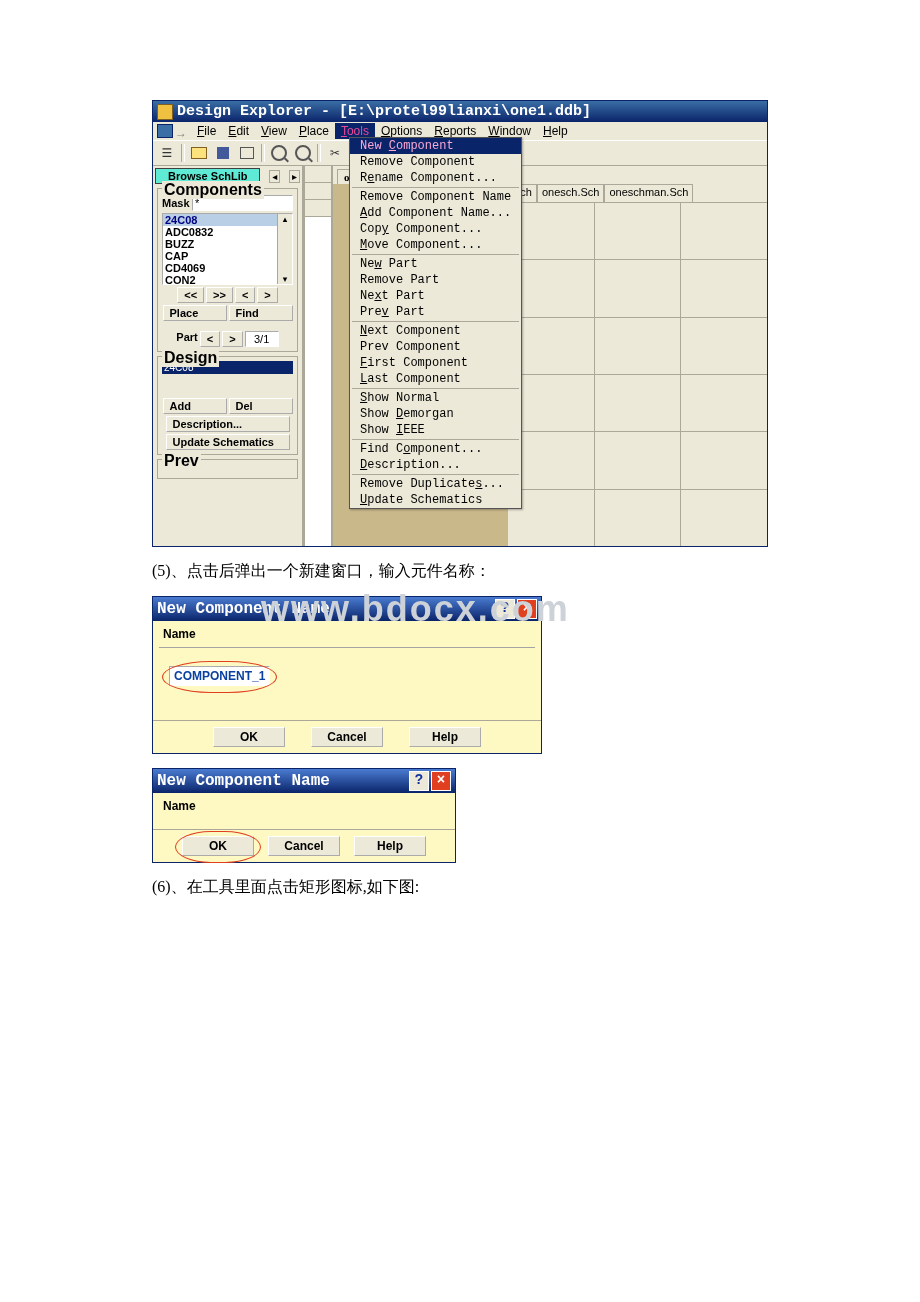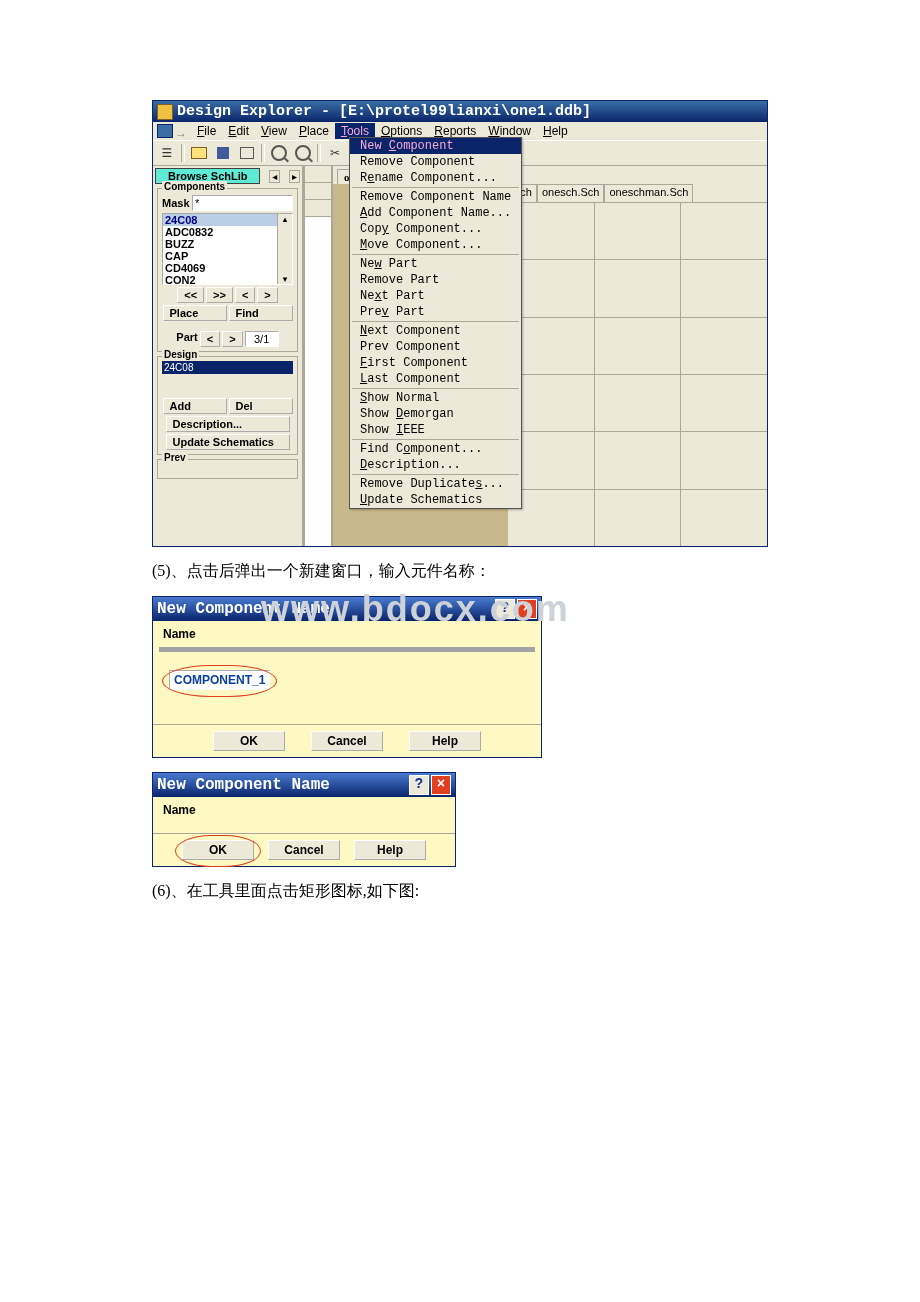--- a/index.html
+++ b/index.html
@@ -52,21 +52,21 @@
   .mb-arrow {
     width: 14px; height: 10px;
     color: #808080;
   }
   .menubar .mitem {
     padding: 1px 6px;
     cursor: pointer;
   }
   .menubar .mitem.sel {
     background: #0a246a;
-    color: #f9a8d4;
+    color: #ec4899;
     text-align: center;
   }
   .underline { text-decoration: underline; }
   .toolbar {
     border-top: 1px solid #fff;
     border-bottom: 1px solid #aca899;
     padding: 2px 4px;
     display: flex;
     gap: 4px;
     align-items: center;
@@ -104,21 +104,21 @@
     border: 1px solid #aca899;
     margin: 4px 2px;
     padding: 4px;
     position: relative;
   }
   .fieldset .legend {
     position: absolute; top: -8px; left: 4px;
     background: #ece9d8;
     padding: 0 2px;
     font-weight: bold;
-    font-size: 10px;
+    font-size: 16px;
   }
   .mask-row { display:flex; align-items:center; gap:2px; margin:2px 0;}
   .mask-row .lbl { font-weight:bold; font-size:11px; width:28px; }
   .sunken {
     border: 1px inset #fff;
     background: #fff;
     padding: 1px 2px;
     font-size: 11px;
   }
   .listbox {
@@ -246,21 +246,21 @@
   .dlg-close-btn {
     width:18px; height:18px; background:#e04020; border:1px solid #fff; color:#fff; font-weight:bold; font-size:14px; text-align:center; line-height:16px; margin-left:2px;
   }
   .dlg-body {
     padding: 4px 6px 10px 6px;
   }
   .dlg-name-label {
     font-weight:bold; font-size:12px; padding:2px 0 6px 4px;
   }
   .dlg-fieldarea {
-    border-top:5px solid #a3a3a3;
+    border-top:1px solid #a3a3a3;
     padding: 18px 8px 24px 10px;
     position:relative;
   }
   .dlg-input {
     display:inline-block;
     border:1px inset #fff;
     background:#fff;
     padding:2px 4px;
     font-family: Tahoma, sans-serif;
     font-weight:bold;

